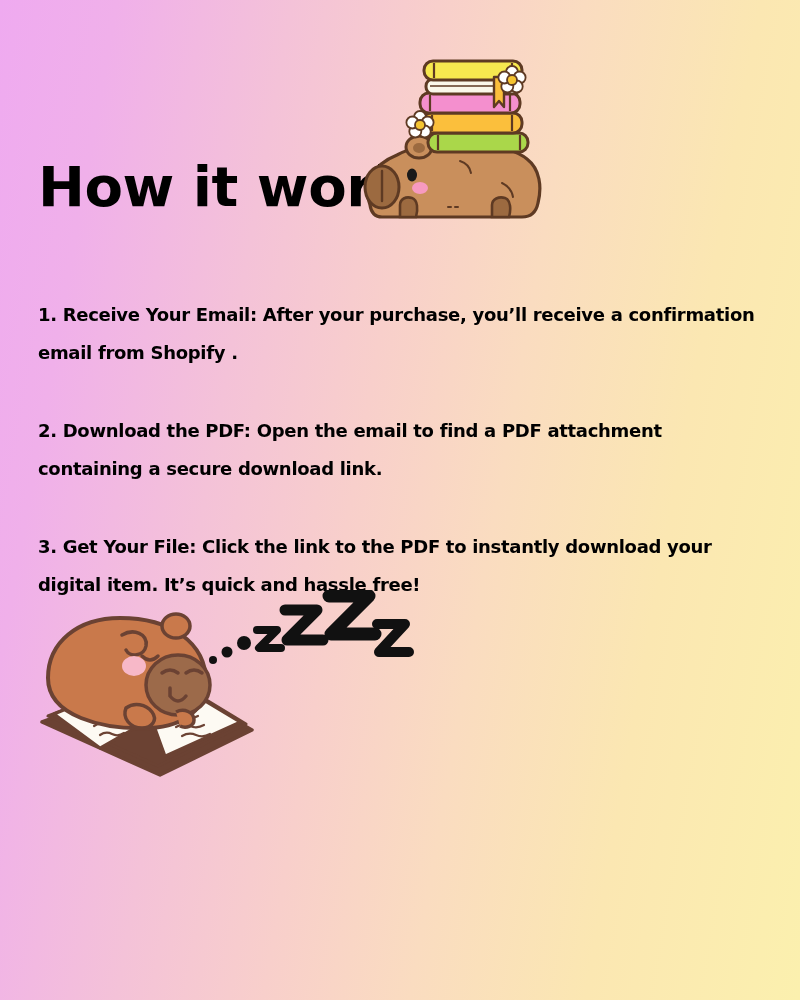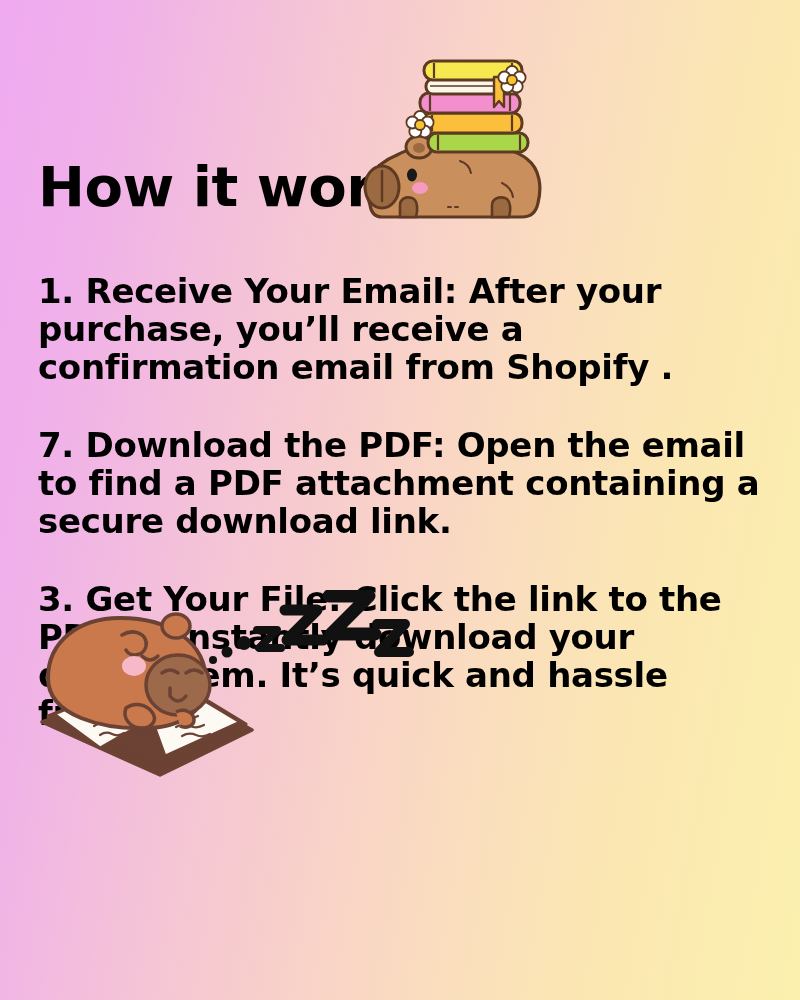--- a/index.html
+++ b/index.html
@@ -49,25 +49,26 @@
   
   #steps {
     position: absolute;
     left: 38px;
     top: 272px;
     width: 722px;
   }
   .step {
     font-family: "DejaVu Sans", sans-serif;
     font-weight: 700;
-    font-size: 34px;
+    font-size: 18px;
     line-height: 38px;
     color: #000000;
     letter-spacing: -0.3px;
     margin-bottom: 40px;
+    margin-top: 24px;
   }
   .step:last-child { margin-bottom: 0; }
 
   
   .art {
     position: absolute;
   }
   #capy-books {
     left: 352px;
     top: 55px;
@@ -156,21 +157,21 @@
         <circle cx="4.7" cy="6.5" r="6" fill="#ffffff" stroke="#5e3a23" stroke-width="1.8"></circle>
         <circle cx="-4.7" cy="6.5" r="6" fill="#ffffff" stroke="#5e3a23" stroke-width="1.8"></circle>
         <circle cx="-7.6" cy="-2.5" r="6" fill="#ffffff" stroke="#5e3a23" stroke-width="1.8"></circle>
         <circle cx="0" cy="0" r="5" fill="#f5c431" stroke="#5e3a23" stroke-width="1.8"></circle>
       </g>
     </g>
   </svg>
 
   <div id="steps">
     <div class="step">1. Receive Your Email: After your purchase, you’ll receive a confirmation email from Shopify .</div>
-    <div class="step">7. Download the PDF: Open the email to find a PDF attachment containing a secure download link.</div>
+    <div class="step">2. Download the PDF: Open the email to find a PDF attachment containing a secure download link.</div>
     <div class="step">3. Get Your File: Click the link to the PDF to instantly download your digital item. It’s quick and hassle free!</div>
   </div>
 
   <svg id="capy-sleeping" class="art" viewBox="0 0 230 200">
 
     <g>
       <path d="M12 132 L78 108 L120 138 L162 106 L222 140
                L130 185 L12 132 Z" fill="#6b4233" stroke="#6b4233" stroke-width="3.5" stroke-linejoin="round"></path>
       <path d="M18 126 L80 102 L120 132 L160 100 L216 134
                L128 176 L18 126 Z" fill="#6b4233" stroke="#6b4233" stroke-width="3" stroke-linejoin="round"></path>

